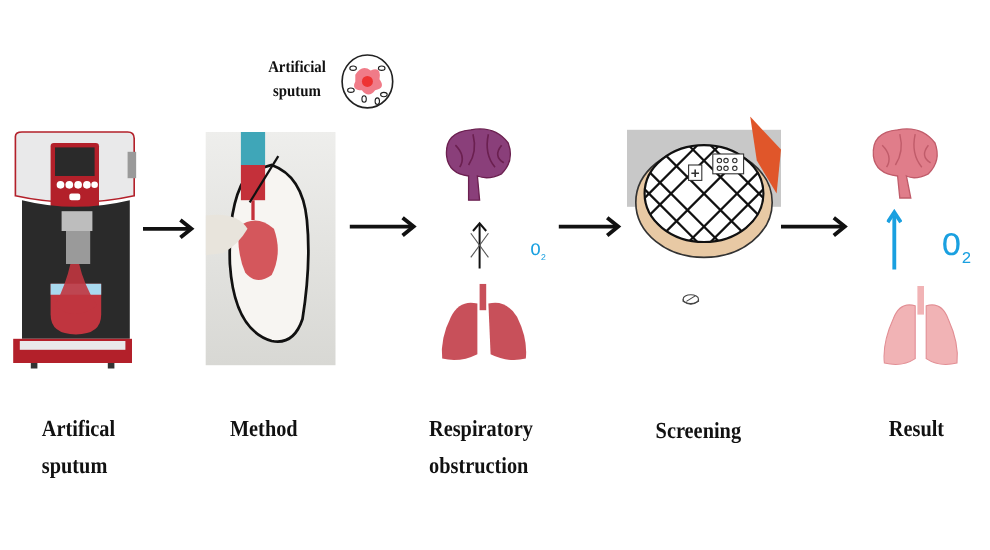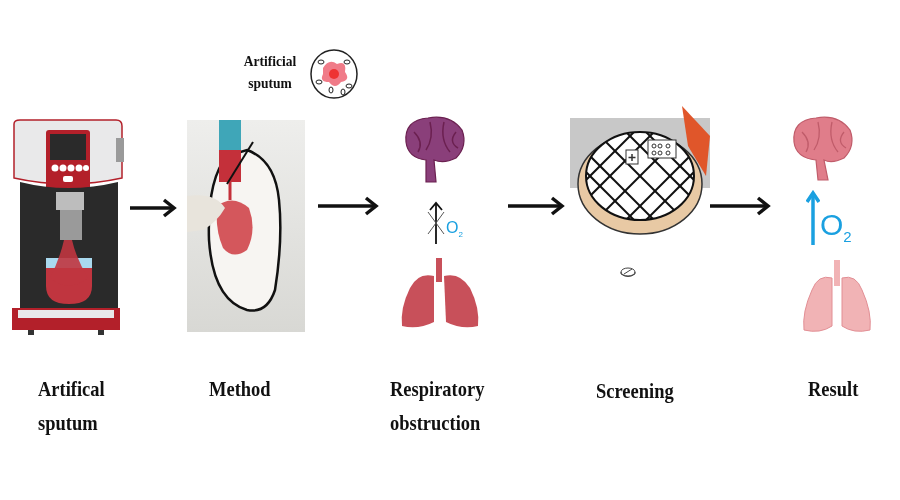--- a/index.html
+++ b/index.html
@@ -2,21 +2,21 @@
 <html><head>
 <meta charset="utf-8">
 <style>
   html,body{margin:0;padding:0;background:#fff;}
   body{width:900px;height:500px;position:relative;overflow:hidden;font-family:"Liberation Serif","DejaVu Serif",serif;}
   .abs{position:absolute;}
   .label{position:absolute;font-size:21px;color:#111;line-height:34px;text-align:left;transform:scaleX(0.88);transform-origin:left top;font-weight:bold;}
   .arrow{position:absolute;height:20px;}
   .arrow svg{display:block;}
   .callout{position:absolute;font-size:15px;font-weight:bold;color:#111;text-align:center;line-height:22px;transform:scaleX(0.9);}
-  .o2{position:absolute;font-family:Liberation Sans, sans-serif;}
+  .o2{position:absolute;font-family:Liberation Mono, monospace;margin-left:36px;}
 </style>
 </head>
 <body>
 
 <div class="abs" style="left:8px;top:118px;width:116px;height:218px;">
   <svg width="116" height="218" viewBox="0 0 116 218">
 
     <path d="M6 6 Q6 2 12 2 H108 Q114 2 114 8 V60 Q60 72 6 60 Z" fill="#e9e9ea" stroke="#b3202a" stroke-width="1.5"></path>
     <rect x="108" y="20" width="8" height="24" fill="#9a9a9a"></rect>
 

